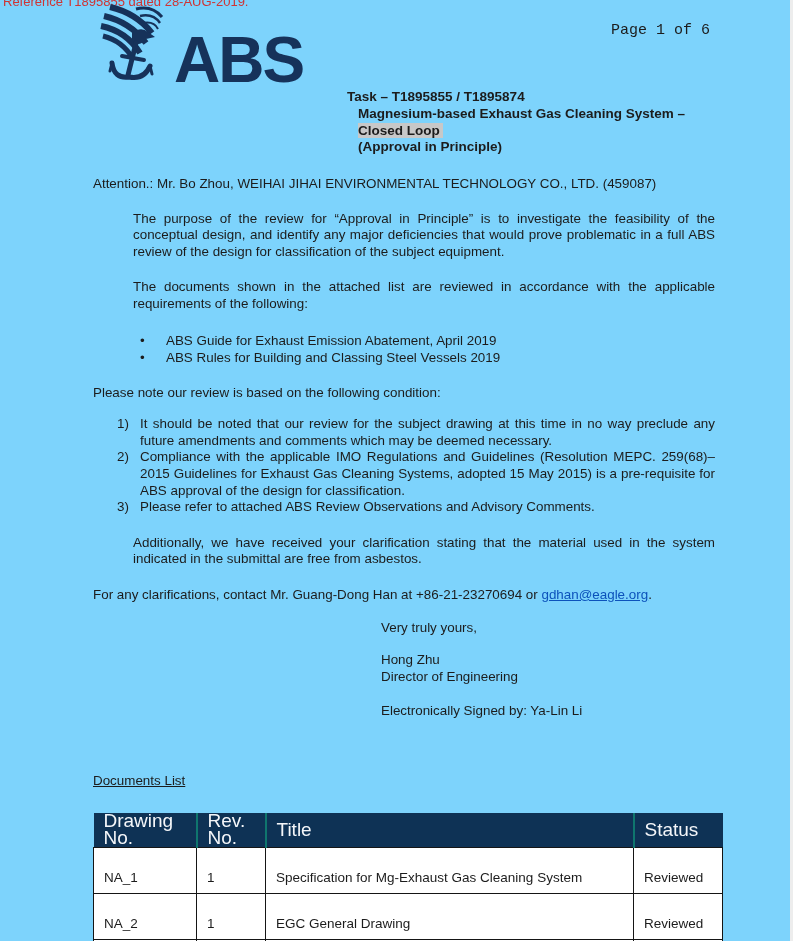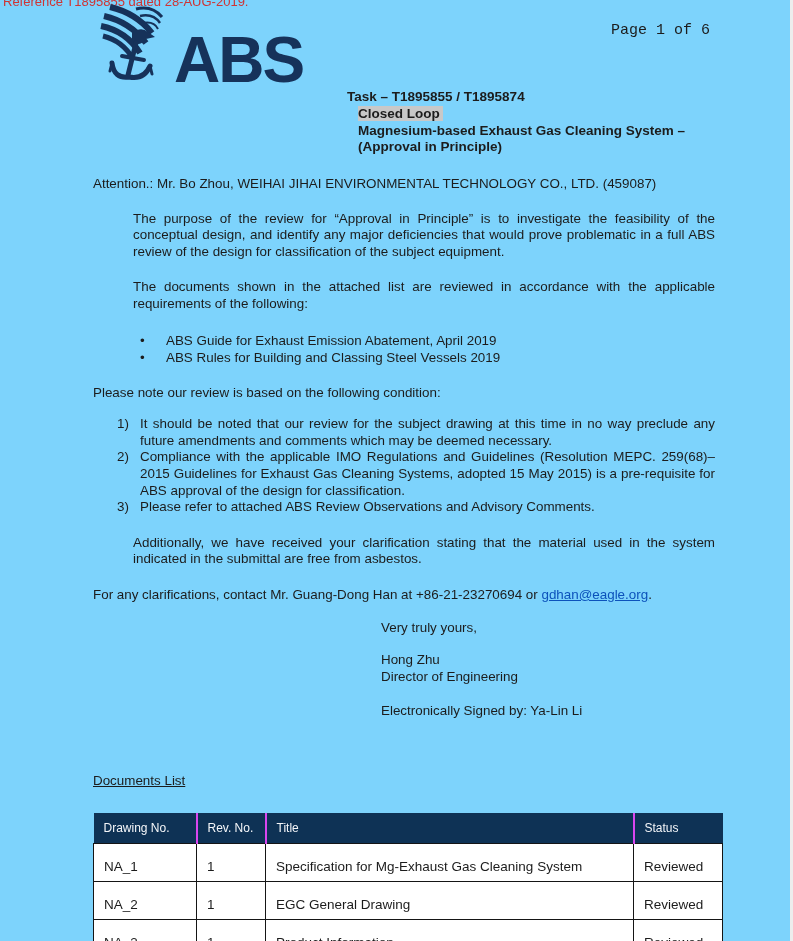--- a/index.html
+++ b/index.html
@@ -36,26 +36,26 @@
   .bullet-dot{width:26px;flex:0 0 26px;}
   .cond-item{display:flex;}
   .cond-num{width:23px;flex:0 0 23px;}
   .cond-list{padding-left:24px;}
   .cond-text{flex:1;text-align:justify;}
   .email-link{color:#0c52bb;text-decoration:underline;cursor:pointer;}
   .sig-block{margin-left:288px;}
   .docs-heading{margin-top:53px;margin-bottom:24px;text-decoration:underline;}
   table.docs{border-collapse:collapse;width:629px;table-layout:fixed;}
   table.docs th{
-    background:#0e3255;color:#f4f6f9;font-weight:normal;font-size:12px;text-align:left;
+    background:#0e3255;color:#f4f6f9;font-weight:normal;font-size:19px;text-align:left;
     height:30px;padding:0 0 0 10px;border:0;
   }
-  table.docs th + th{border-left:2px solid #d946ef;}
+  table.docs th + th{border-left:2px solid #0f766e;}
   table.docs td{
-    border:1px solid #151515;font-size:13.5px;height:29px;padding:8px 0 0 10px;
+    border:1px solid #151515;font-size:13.5px;height:29px;padding:16px 0 0 10px;
     background:#ffffff;white-space:nowrap;overflow:hidden;
   }
   .c1{width:103px;} .c2{width:69px;} .c3{width:368px;} .c4{width:89px;}
 </style>
 </head>
 <body>
 
 <div class="page">
   <div class="page-edge"></div>
 
@@ -78,22 +78,22 @@
       <path d="M16 60 Q18 76 33 74 Q48 77 54 63" stroke-width="5"></path>
       <path d="M16 60 l-2 8 M54 63 l2 8" stroke-width="3"></path>
     </g>
   </svg>
   <div class="logo-word">ABS</div>
 
   <div class="page-num">Page 1 of 6</div>
 
   <div class="task-block">
     <div>Task – T1895855 / T1895874</div>
+    <div class="indent">Magnesium-based Exhaust Gas Cleaning System –</div>
     <div class="indent"><span class="hl">Closed Loop</span></div>
-    <div class="indent">Magnesium-based Exhaust Gas Cleaning System –</div>
     <div class="indent">(Approval in Principle)</div>
   </div>
 
   <div class="body-col">
     <div class="mb18">Attention.: Mr. Bo Zhou, WEIHAI JIHAI ENVIRONMENTAL TECHNOLOGY CO., LTD. (459087)</div>
 
     <div class="para-j mb19">The purpose of the review for “Approval in Principle” is to investigate the feasibility of the conceptual design, and identify any major deficiencies that would prove problematic in a full ABS review of the design for classification of the subject equipment.</div>
 
     <div class="para-j mb19">The documents shown in the attached list are reviewed in accordance with the applicable requirements of the following:</div>
 

